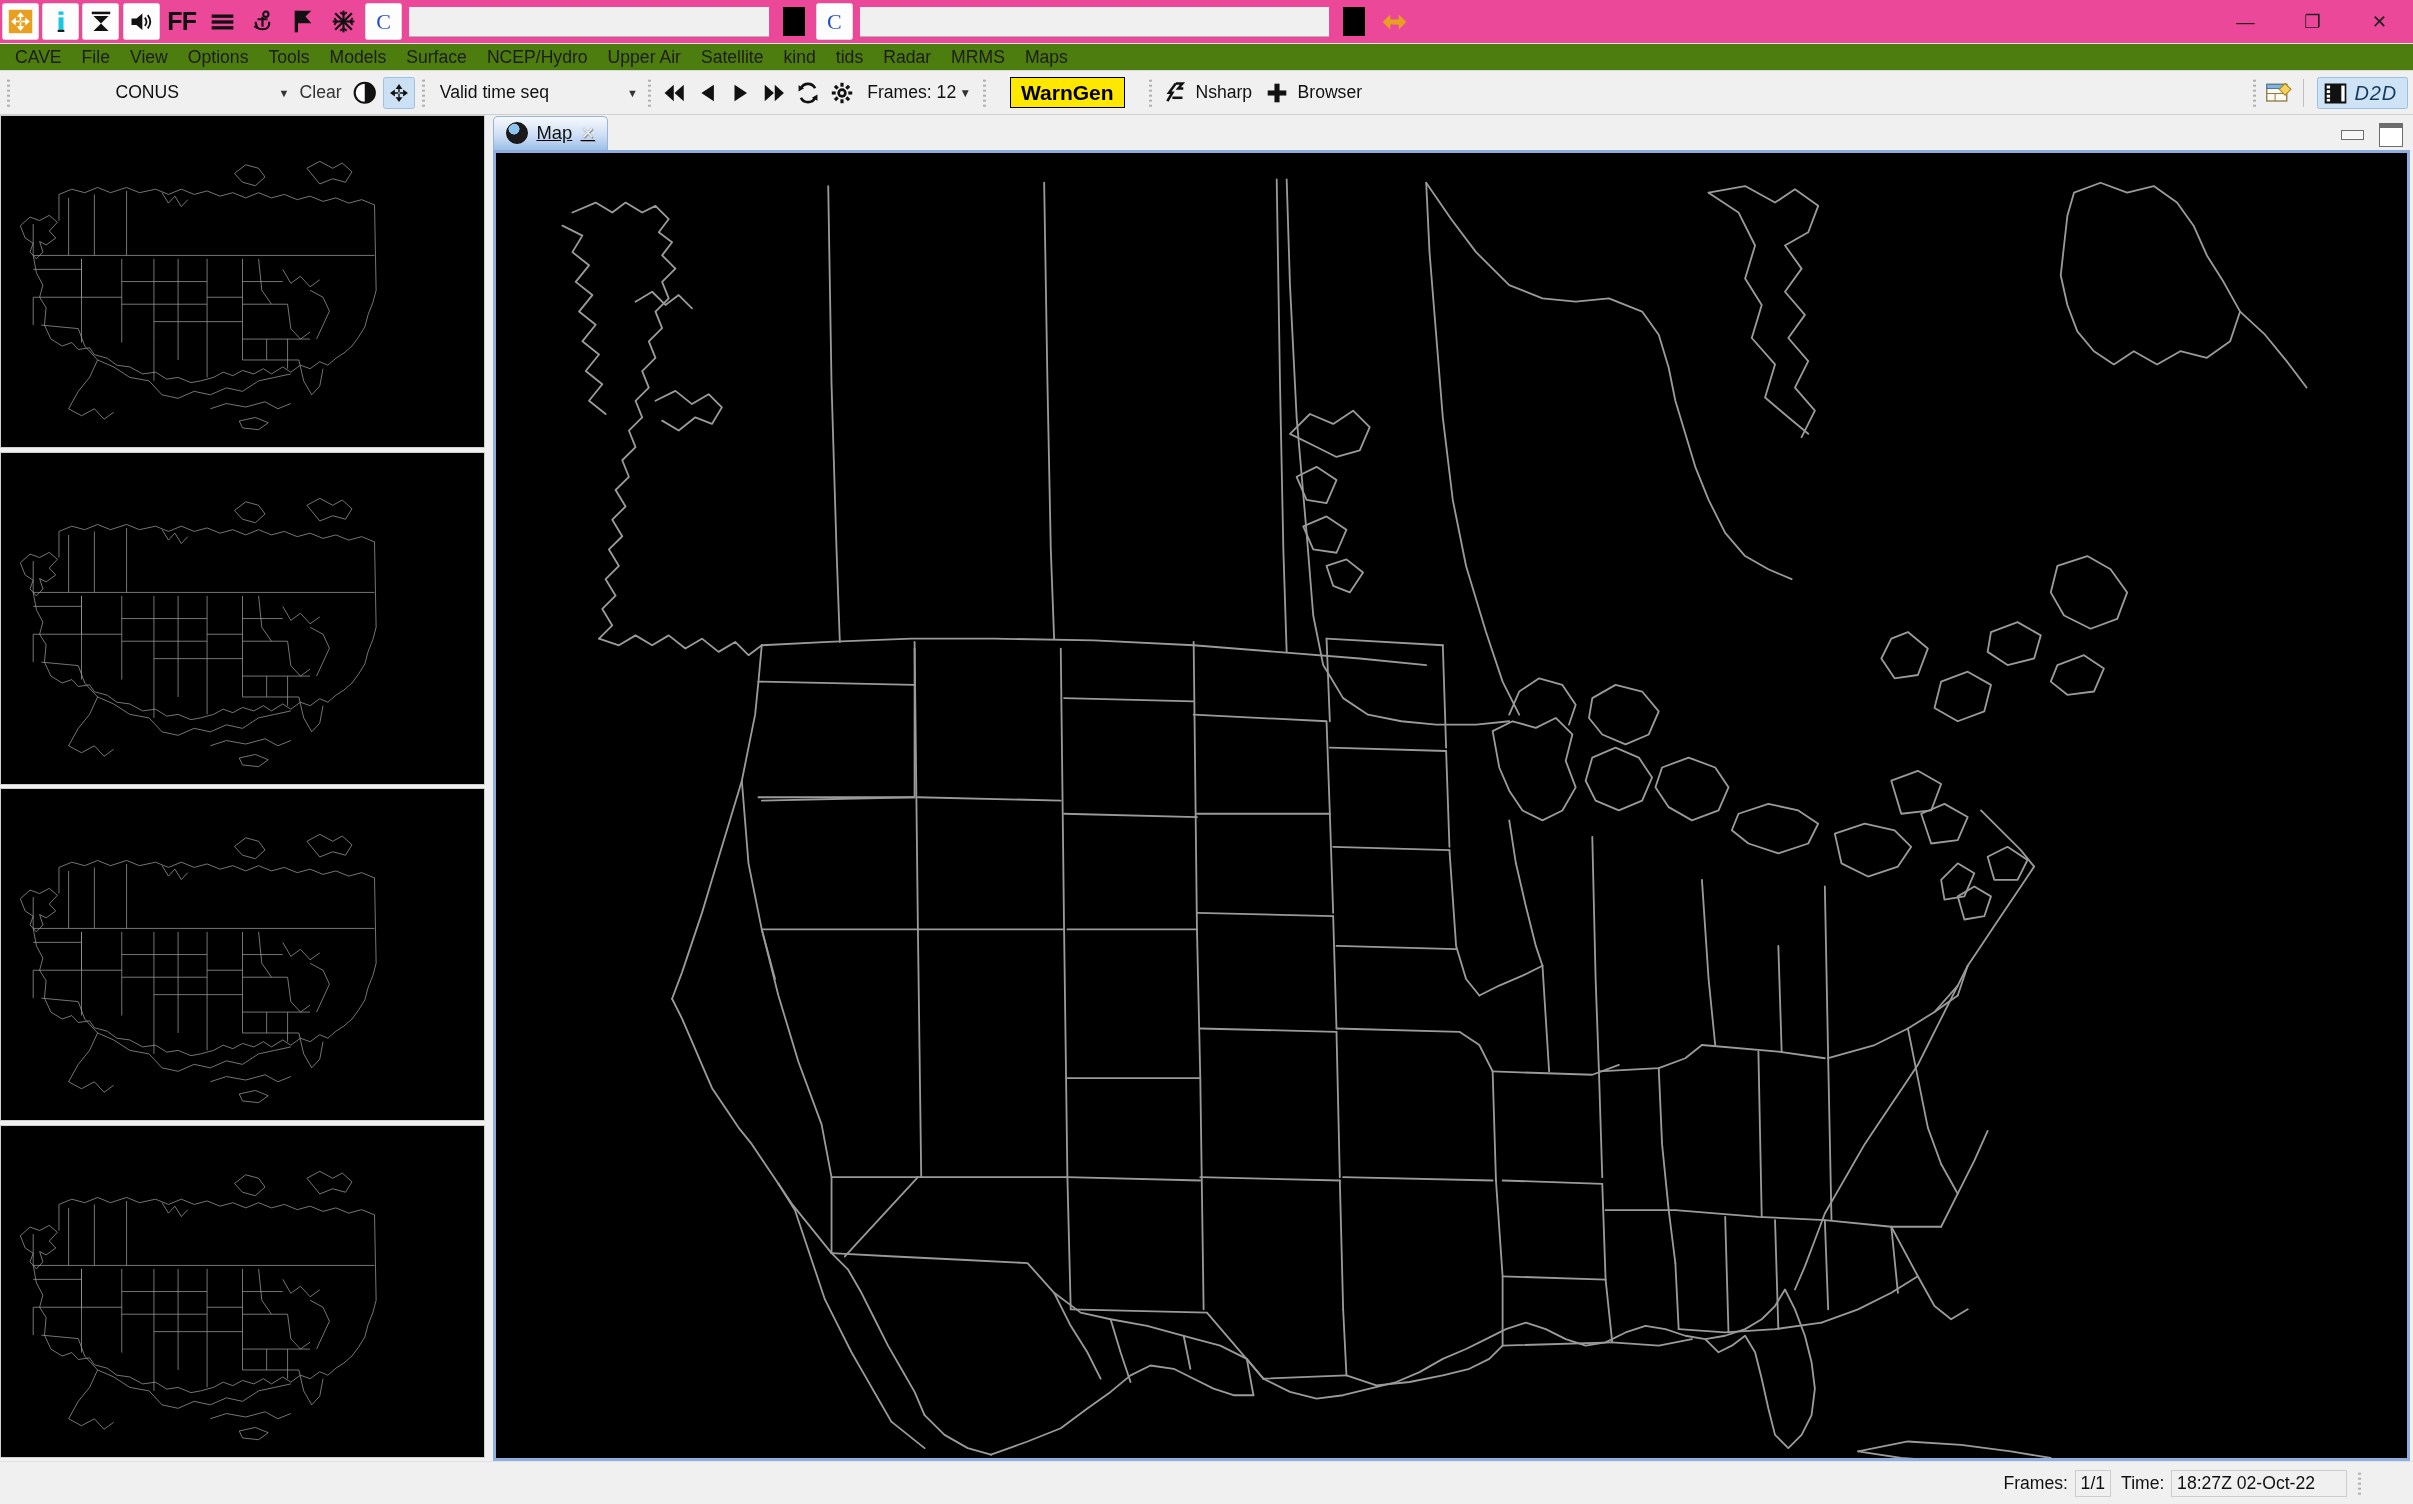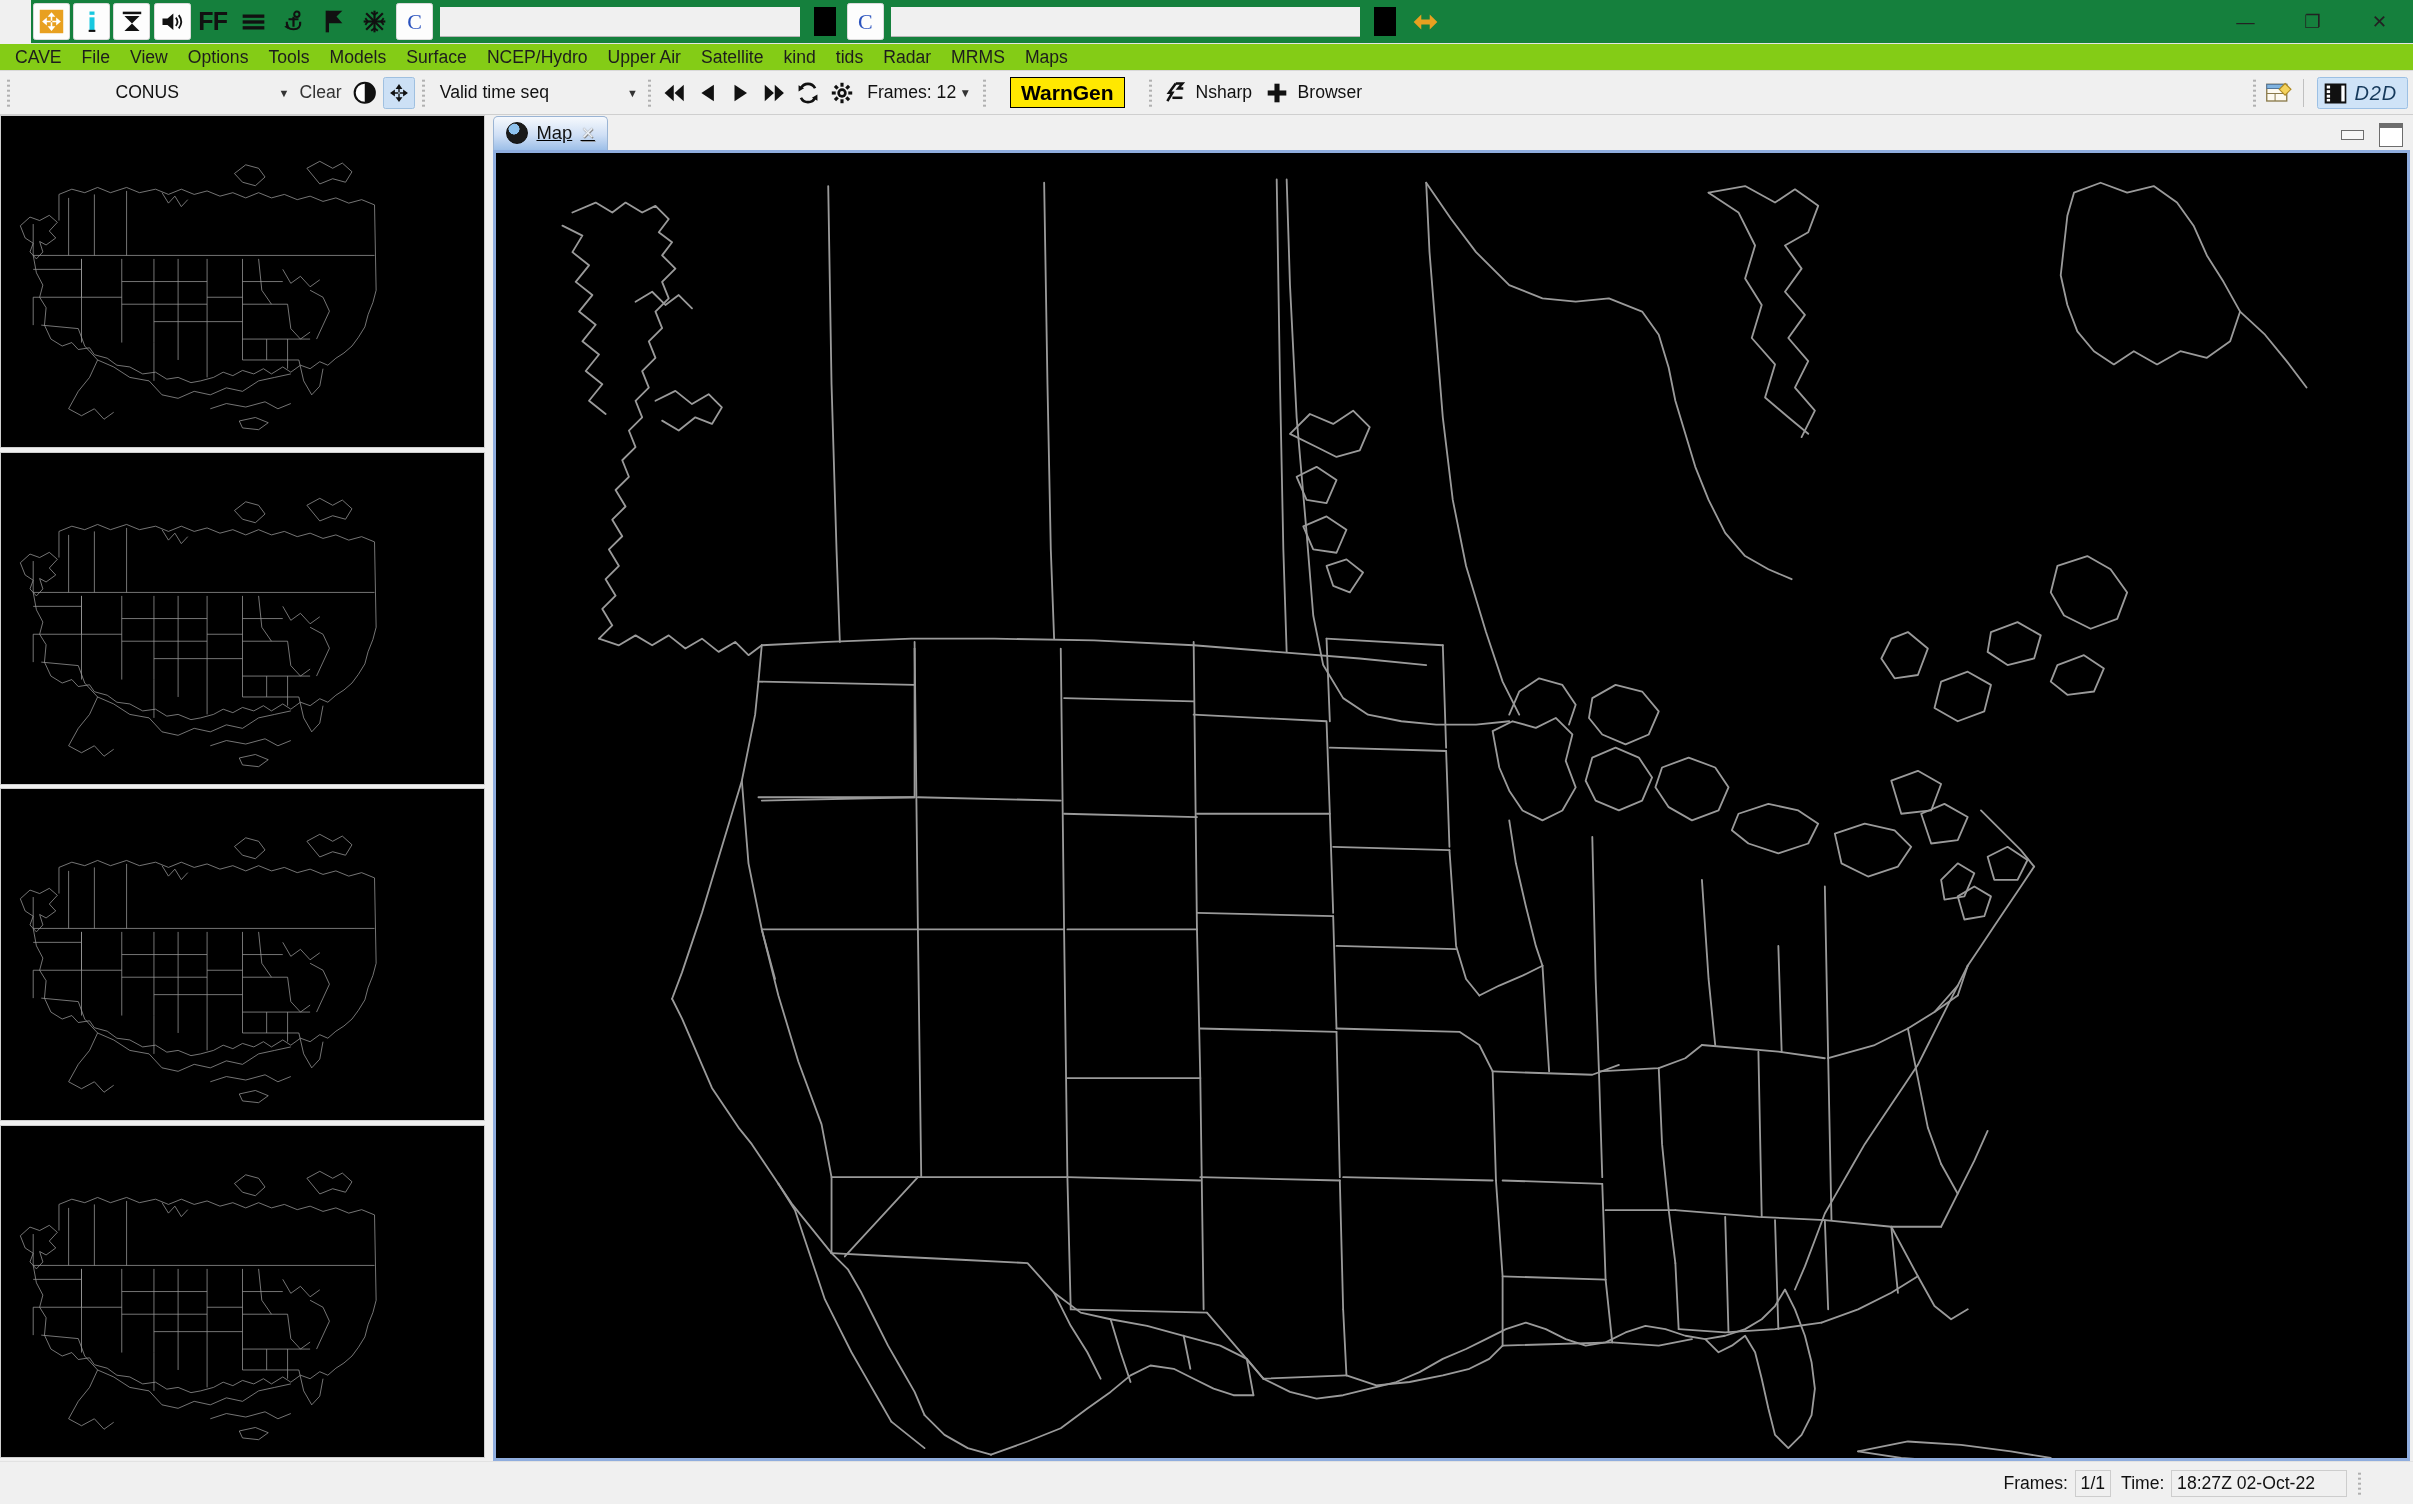--- a/index.html
+++ b/index.html
@@ -14,26 +14,25 @@
   .app {
     width: 2413px; height: 1505px;
     display: flex; flex-direction: column;
     background: #f0f0f0;
     position: relative;
   }
 
   
   .topbar {
     height: 44px;
-    background: #15803d;
+    background: #ec4899;
     display: flex; align-items: flex-end;
     flex: 0 0 auto;
     border-bottom: 0.8px solid #e4e4e4;
     position: relative;
-    margin-left: 31px;
   }
   .tb-group { display: flex; align-items: center; height: 100%; }
   .tb-btn {
     width: 37px; height: 37px;
     display: flex; align-items: center; justify-content: center;
     background: #fdfdfd;
     border: 0.8px solid #dadada;
     border-radius: 2.5px;
     margin: 0 1.7px;
     cursor: pointer;
@@ -62,21 +61,21 @@
   }
   .wc {
     width: 67px; height: 44px;
     display: flex; align-items: center; justify-content: center;
     font-size: 18.4px; color: #222; cursor: pointer; background: transparent;
   }
 
   
   .menubar {
     height: 27px;
-    background: #84cc16;
+    background: #4d7c0f;
     display: flex; align-items: center;
     padding-left: 5px;
     flex: 0 0 auto;
     border-bottom: 0.8px solid #d9d9d9;
     text-align: center;
   }
   .menu-item {
     font-size: 17.6px; color: #1d1d1d;
     padding: 1.7px 10px; cursor: pointer;
     white-space: nowrap;

